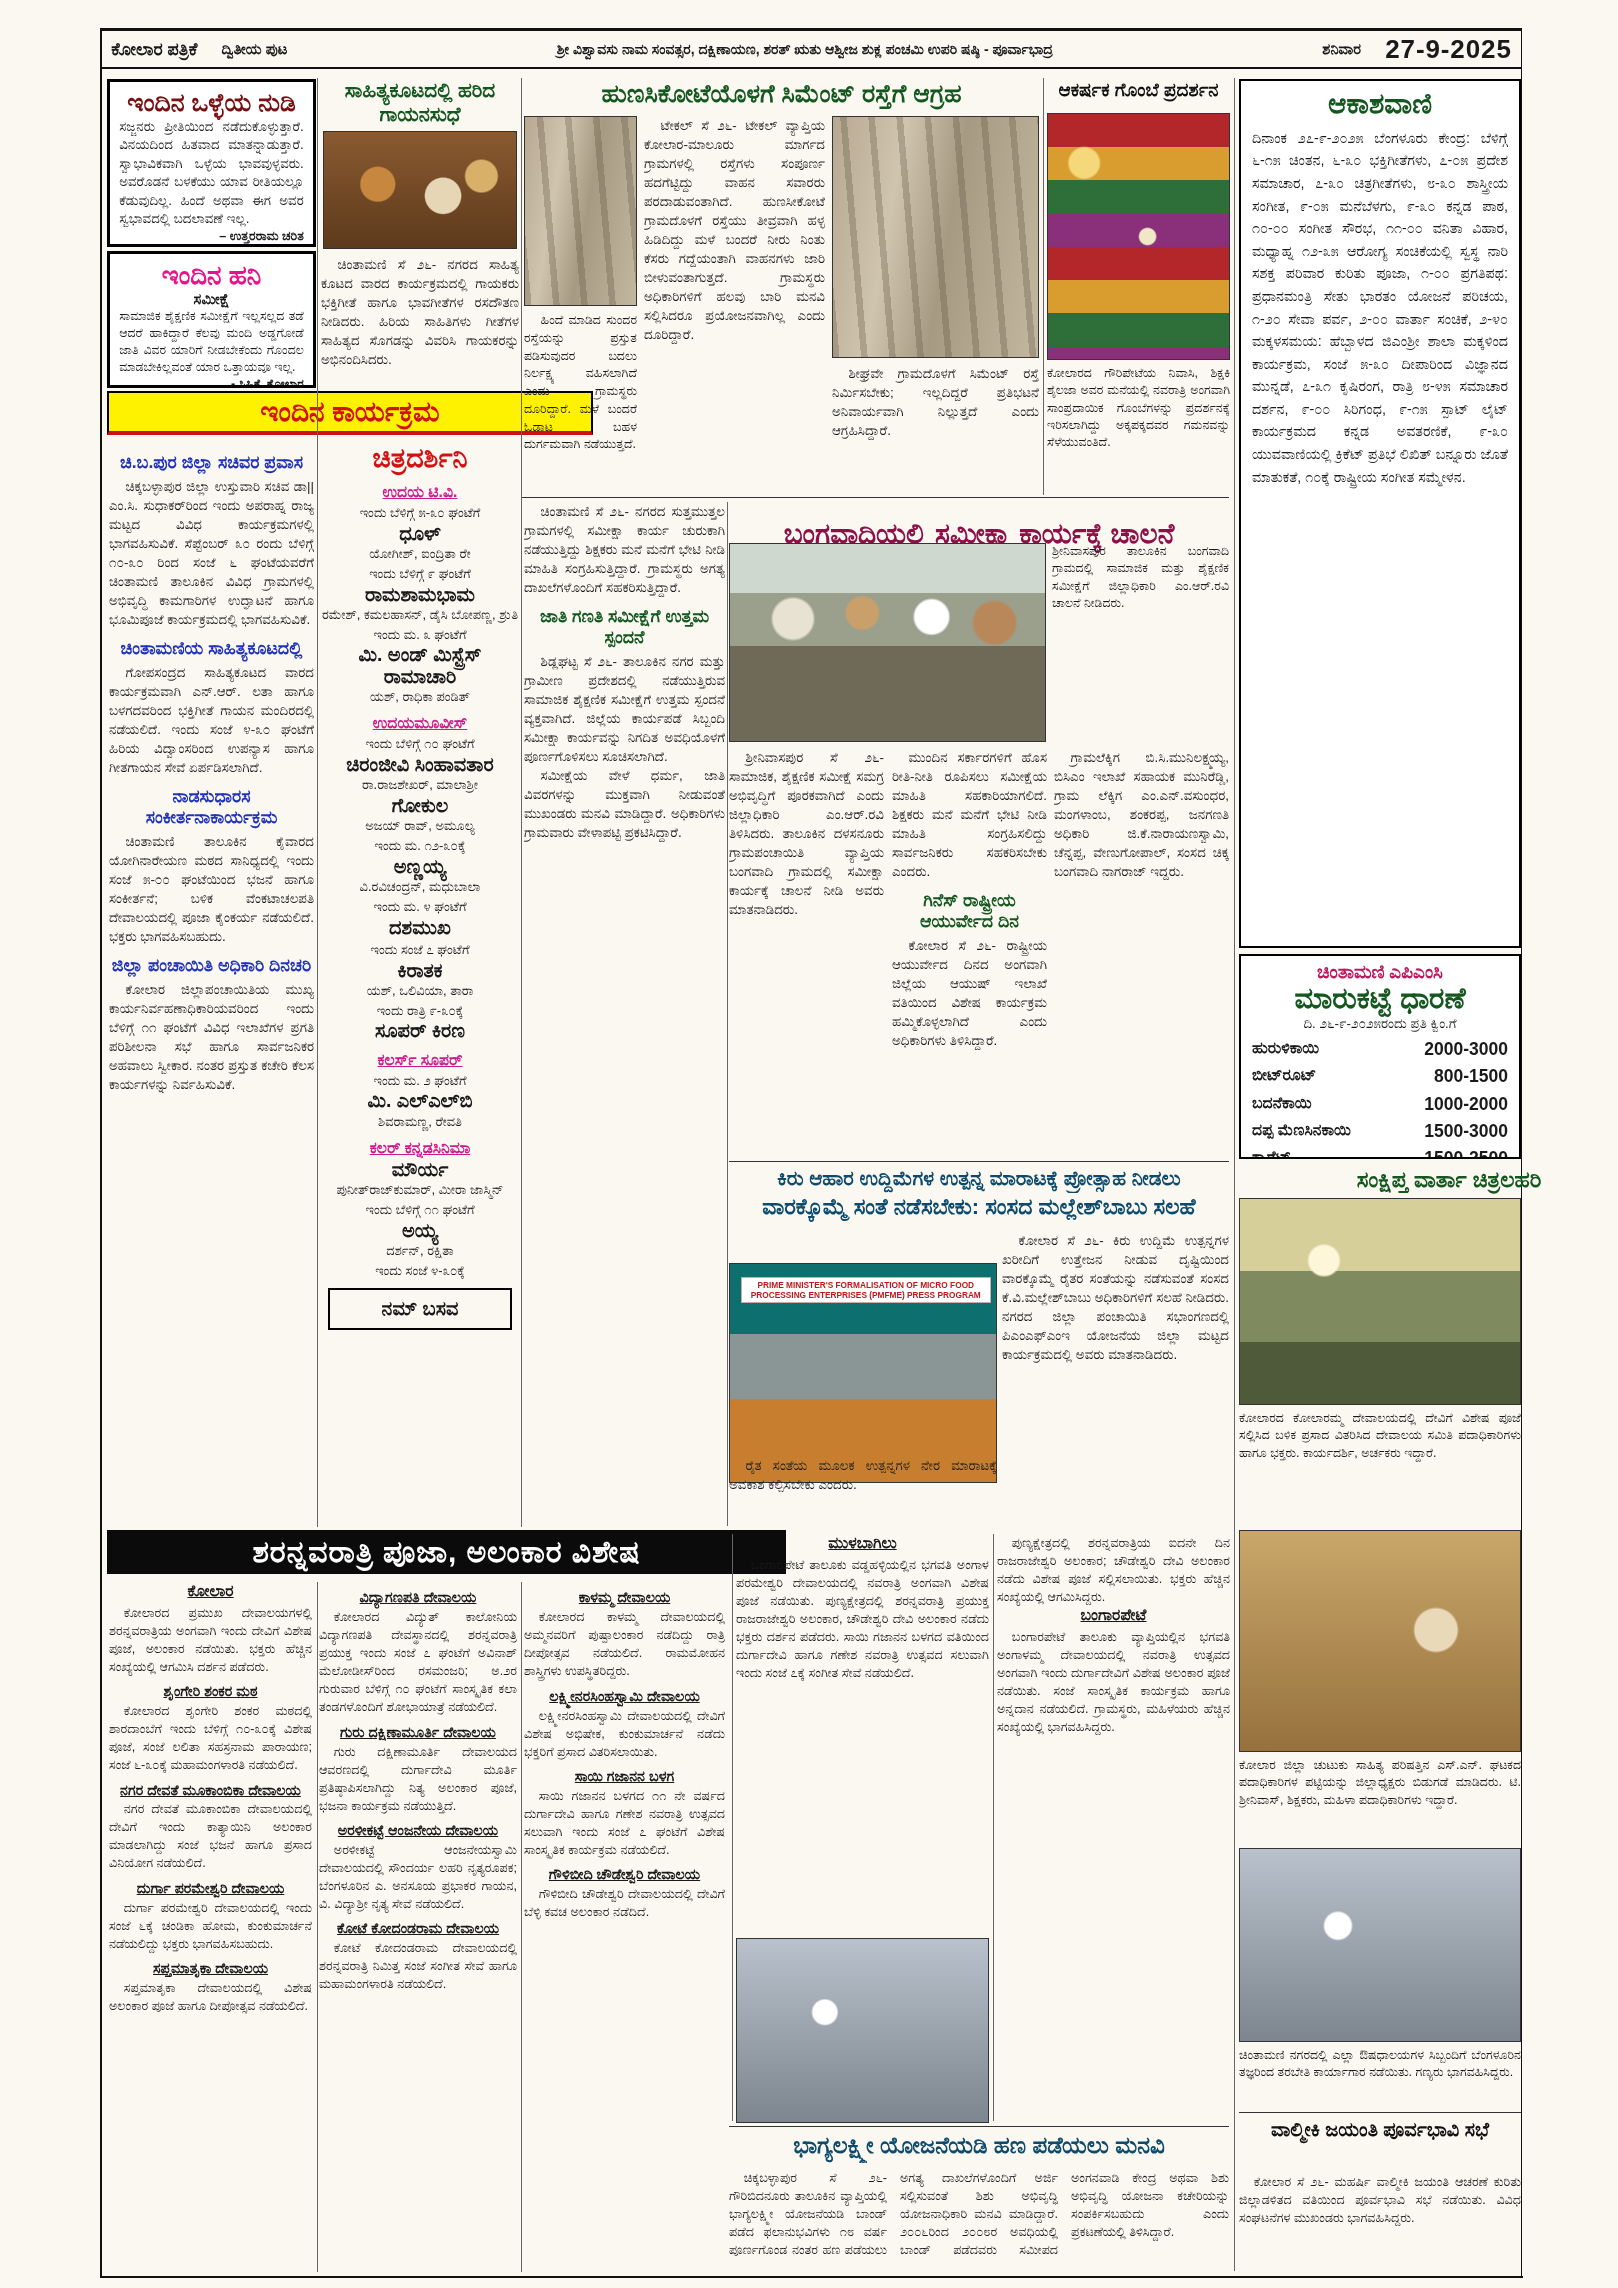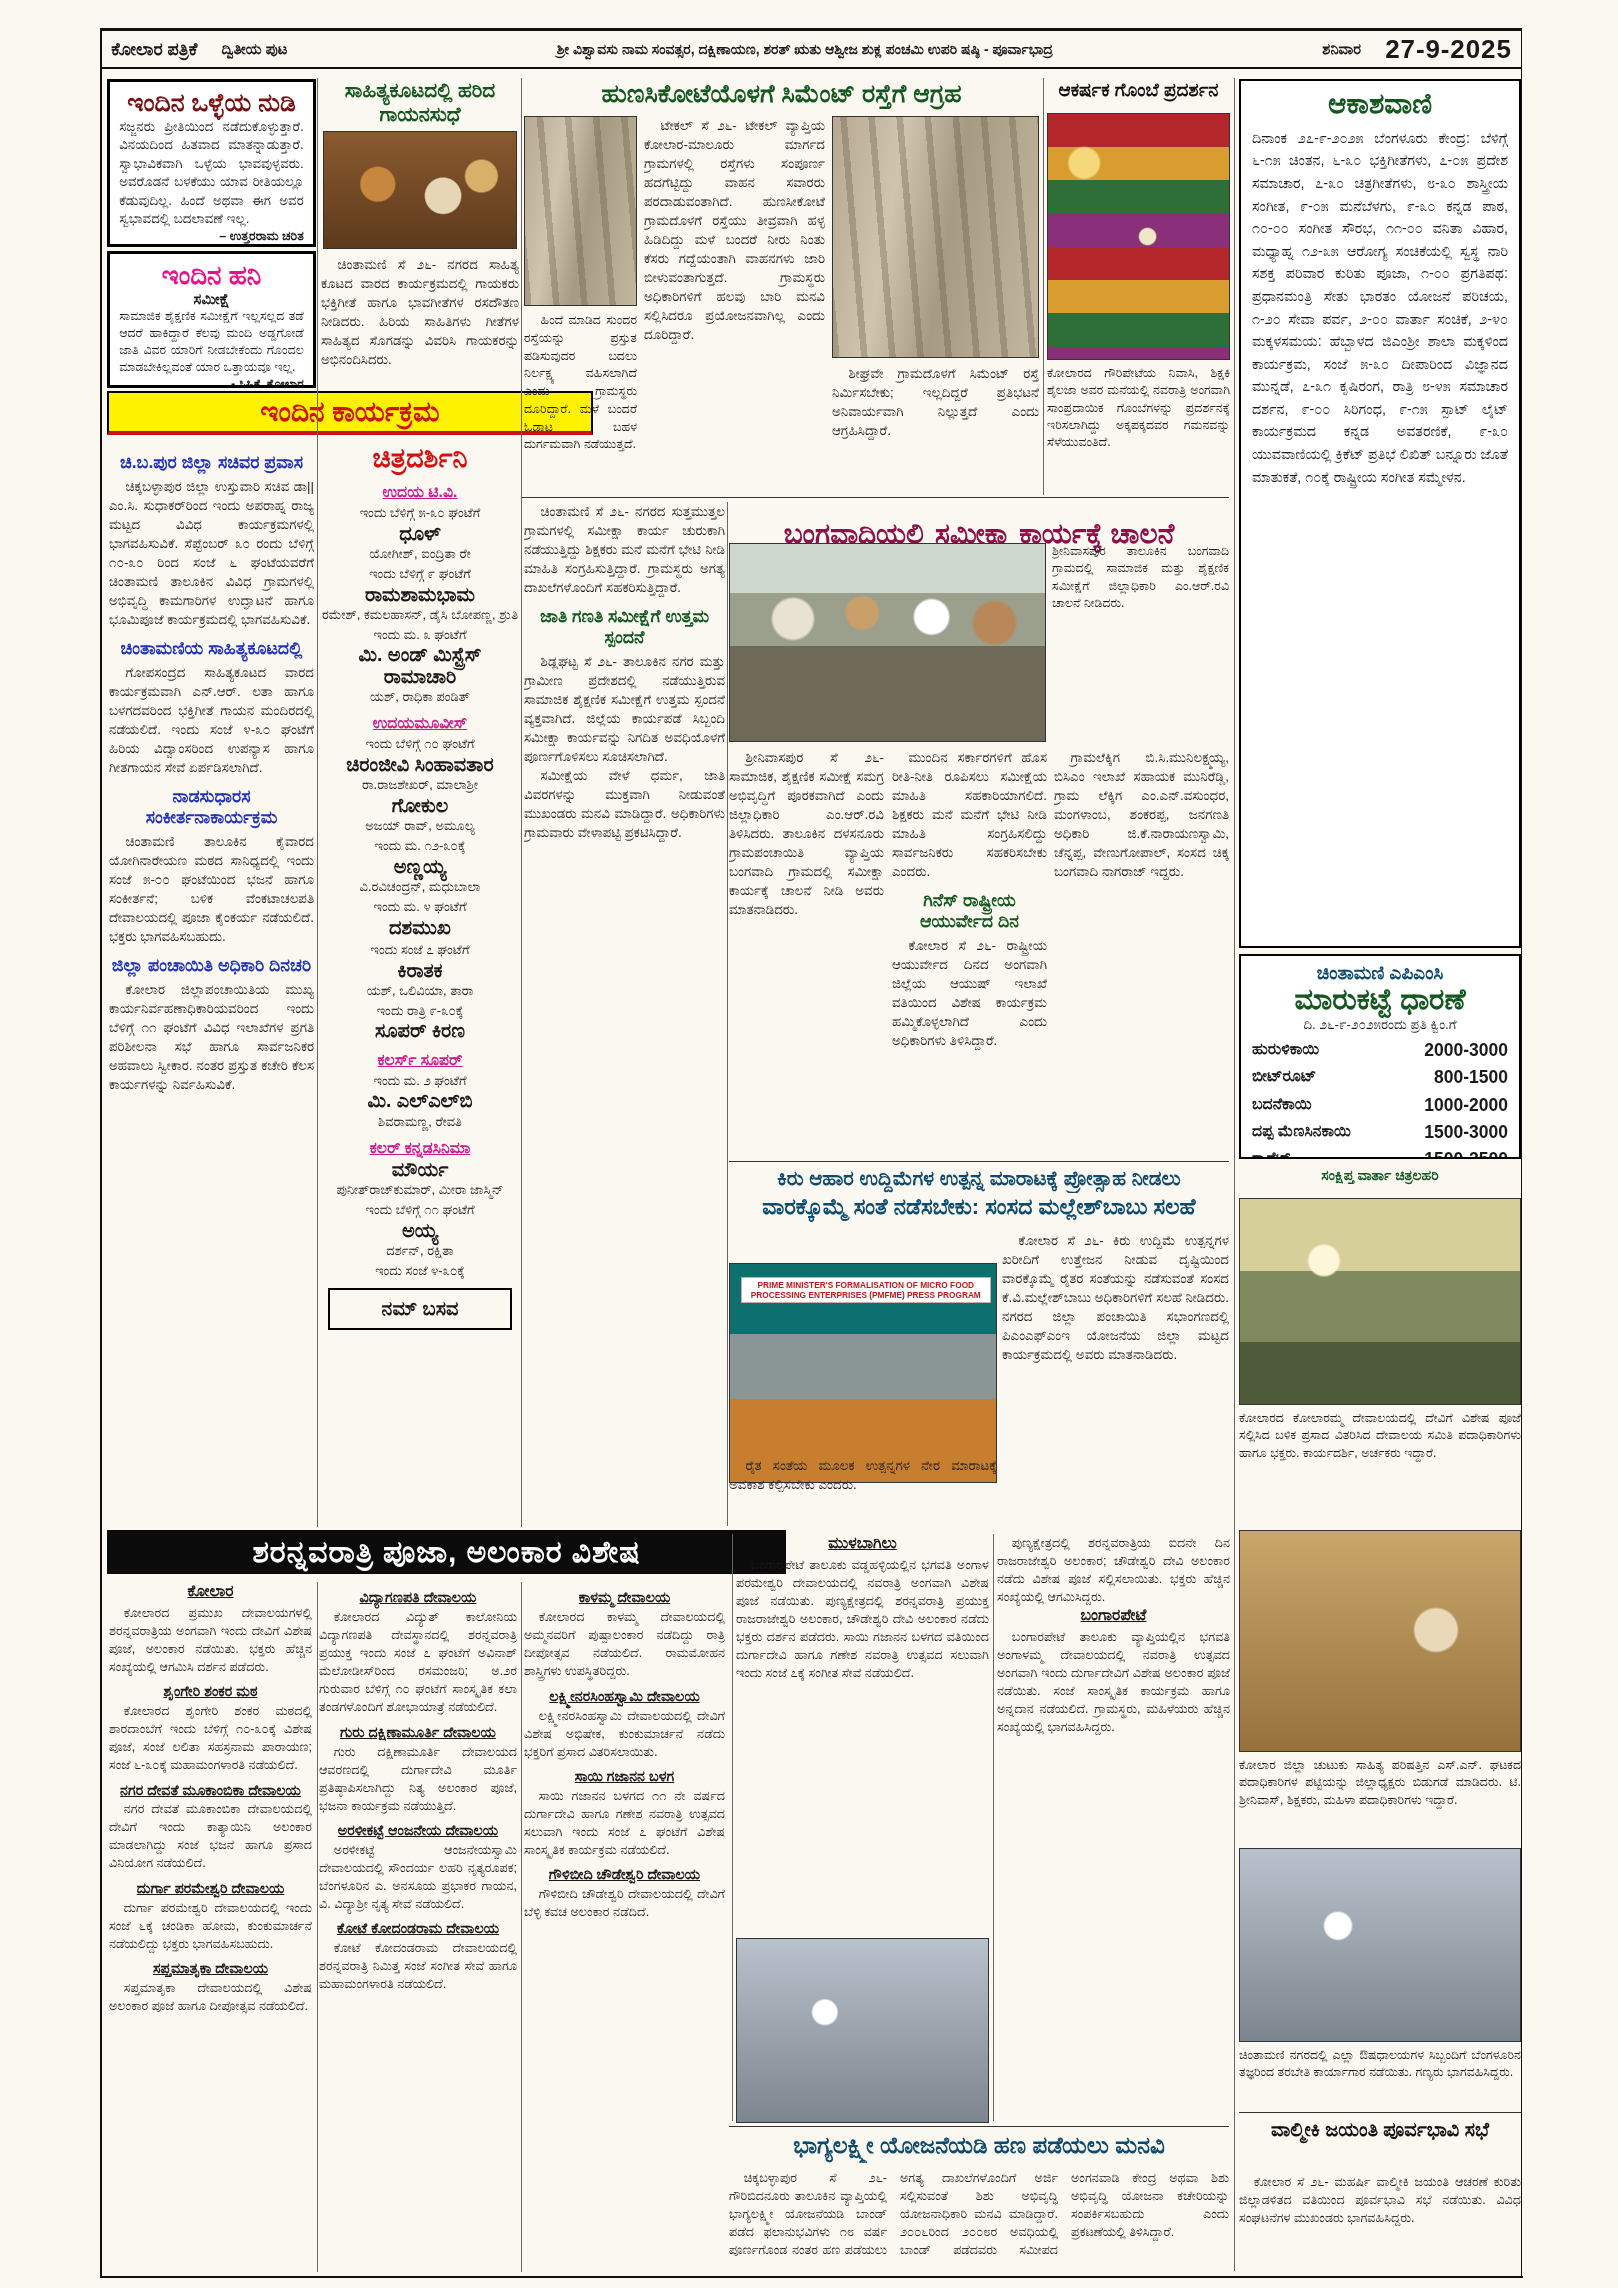--- a/index.html
+++ b/index.html
@@ -75,21 +75,21 @@
     radial-gradient(circle at 35% 40%, #ffffff 0 6%, rgba(0,0,0,0) 7%),
     linear-gradient(180deg,#b9c2cc,#7d858e);}
   .pm-banner{position:absolute;left:4%;top:6%;width:92%;background:#fff;border:0.9px solid #caa;
     color:#c01818;font-weight:bold;font-size:8.3px;line-height:1.25;text-align:center;padding:1.8px;}
   .caption{font-size:12.5px;line-height:1.38;text-align:justify;}
   
   #akash-box{border:2.8px solid #000;box-sizing:border-box;padding:7.4px 11px;background:#fff;}
   #akash-box .t{color:#14571f;font-weight:bold;font-size:28px;text-align:center;margin-bottom:5.5px;}
   #akash-box .sch{font-size:14.3px;line-height:1.58;text-align:justify;}
   #market-box{border:2.8px solid #000;box-sizing:border-box;padding:5.5px 11px;background:#fff;}
-  #market-box .org{color:#0c4a6e;font-weight:bold;font-size:18.5px;text-align:center;}
+  #market-box .org{color:#be185d;font-weight:bold;font-size:18.5px;text-align:center;font-family:Liberation Serif, serif;}
   #market-box .t{color:#14571f;font-weight:bold;font-size:29px;text-align:center;line-height:1.05;}
   #market-box .d{font-size:13.4px;text-align:center;margin:2.8px 0 4.6px;}
   .mrow{display:flex;justify-content:space-between;font-weight:bold;font-size:15.7px;line-height:1.55;}
   .mrow .pr{font-size:17.5px;font-family:"Liberation Sans",sans-serif;}
   
   #nav-banner{background:#0b0b0b;display:flex;align-items:center;justify-content:center;}
   #nav-banner span{color:#fff;font-weight:bold;font-size:30px;letter-spacing:0.9px;}
   .tsub{font-weight:bold;font-size:14.3px;text-decoration:underline;text-align:center;margin:7.4px 0 1.8px;}
   .tdate{font-weight:bold;font-size:15.7px;text-align:center;text-decoration:underline;margin-bottom:3.7px;}
   .small-para{font-size:12.7px;line-height:1.42;text-align:justify;text-indent:14.8px;}
@@ -253,21 +253,21 @@
   <div class="abs hl-darkred clip" style="left:729px;top:1194px;width:500px;height:29.5px;font-size:22px;">ವಾರಕ್ಕೊಮ್ಮೆ ಸಂತೆ ನಡೆಸಬೇಕು: ಸಂಸದ ಮಲ್ಲೇಶ್‌ಬಾಬು ಸಲಹೆ</div>
   <div class="abs photo ph-dais" style="left:729px;top:1231px;width:268px;height:220px;">
     <div class="pm-banner">
       <span>PRIME MINISTER'S FORMALISATION OF MICRO FOOD</span><br>
       <span>PROCESSING ENTERPRISES (PMFME) PRESS PROGRAM</span>
     </div>
   </div>
   <div class="abs para clip" style="left:1002px;top:1231px;width:227px;height:293px;">ಕೋಲಾರ ಸೆ ೨೬- ಕಿರು ಉದ್ದಿಮೆ ಉತ್ಪನ್ನಗಳ ಖರೀದಿಗೆ ಉತ್ತೇಜನ ನೀಡುವ ದೃಷ್ಟಿಯಿಂದ ವಾರಕ್ಕೊಮ್ಮೆ ರೈತರ ಸಂತೆಯನ್ನು ನಡೆಸುವಂತೆ ಸಂಸದ ಕೆ.ವಿ.ಮಲ್ಲೇಶ್‌ಬಾಬು ಅಧಿಕಾರಿಗಳಿಗೆ ಸಲಹೆ ನೀಡಿದರು. ನಗರದ ಜಿಲ್ಲಾ ಪಂಚಾಯಿತಿ ಸಭಾಂಗಣದಲ್ಲಿ ಪಿಎಂಎಫ್‌ಎಂಇ ಯೋಜನೆಯ ಜಿಲ್ಲಾ ಮಟ್ಟದ ಕಾರ್ಯಕ್ರಮದಲ್ಲಿ ಅವರು ಮಾತನಾಡಿದರು.</div>
   <div class="abs para clip" style="left:729px;top:1456px;width:268px;height:68px;">ರೈತ ಸಂತೆಯ ಮೂಲಕ ಉತ್ಪನ್ನಗಳ ನೇರ ಮಾರಾಟಕ್ಕೆ ಅವಕಾಶ ಕಲ್ಪಿಸಬೇಕು ಎಂದರು.</div>
 
-  <div class="abs hl-green clip" style="left:1239px;top:1167px;width:282px;height:28px;font-size:14px;">ಸಂಕ್ಷಿಪ್ತ ವಾರ್ತಾ ಚಿತ್ರಲಹರಿ</div>
+  <div class="abs hl-green clip" style="left:1308px;top:1167px;width:282px;height:28px;font-size:22px;">ಸಂಕ್ಷಿಪ್ತ ವಾರ್ತಾ ಚಿತ್ರಲಹರಿ</div>
   <div class="abs photo ph-award" style="left:1239px;top:1198px;width:282px;height:207px;"></div>
   <div class="abs caption clip" style="left:1239px;top:1410px;width:282px;height:114px;">ಕೋಲಾರದ ಕೋಲಾರಮ್ಮ ದೇವಾಲಯದಲ್ಲಿ ದೇವಿಗೆ ವಿಶೇಷ ಪೂಜೆ ಸಲ್ಲಿಸಿದ ಬಳಿಕ ಪ್ರಸಾದ ವಿತರಿಸಿದ ದೇವಾಲಯ ಸಮಿತಿ ಪದಾಧಿಕಾರಿಗಳು ಹಾಗೂ ಭಕ್ತರು. ಕಾರ್ಯದರ್ಶಿ, ಅರ್ಚಕರು ಇದ್ದಾರೆ.</div>
   <div class="abs photo ph-house" style="left:1239px;top:1530px;width:282px;height:222px;"></div>
   <div class="abs caption clip" style="left:1239px;top:1757px;width:282px;height:87px;">ಕೋಲಾರ ಜಿಲ್ಲಾ ಚುಟುಕು ಸಾಹಿತ್ಯ ಪರಿಷತ್ತಿನ ಎಸ್.ಎನ್. ಘಟಕದ ಪದಾಧಿಕಾರಿಗಳ ಪಟ್ಟಿಯನ್ನು ಜಿಲ್ಲಾಧ್ಯಕ್ಷರು ಬಿಡುಗಡೆ ಮಾಡಿದರು. ಟಿ. ಶ್ರೀನಿವಾಸ್, ಶಿಕ್ಷಕರು, ಮಹಿಳಾ ಪದಾಧಿಕಾರಿಗಳು ಇದ್ದಾರೆ.</div>
   <div class="abs photo ph-event" style="left:1239px;top:1848px;width:282px;height:194px;"></div>
   <div class="abs caption clip" style="left:1239px;top:2047px;width:282px;height:61px;">ಚಿಂತಾಮಣಿ ನಗರದಲ್ಲಿ ಎಲ್ಲಾ ಔಷಧಾಲಯಗಳ ಸಿಬ್ಬಂದಿಗೆ ಬೆಂಗಳೂರಿನ ತಜ್ಞರಿಂದ ತರಬೇತಿ ಕಾರ್ಯಾಗಾರ ನಡೆಯಿತು. ಗಣ್ಯರು ಭಾಗವಹಿಸಿದ್ದರು.</div>
 
   <div class="abs" id="nav-banner" style="left:107px;top:1530px;width:679px;height:44px;">
     <span>ಶರನ್ನವರಾತ್ರಿ ಪೂಜಾ, ಅಲಂಕಾರ ವಿಶೇಷ</span>
   </div>

